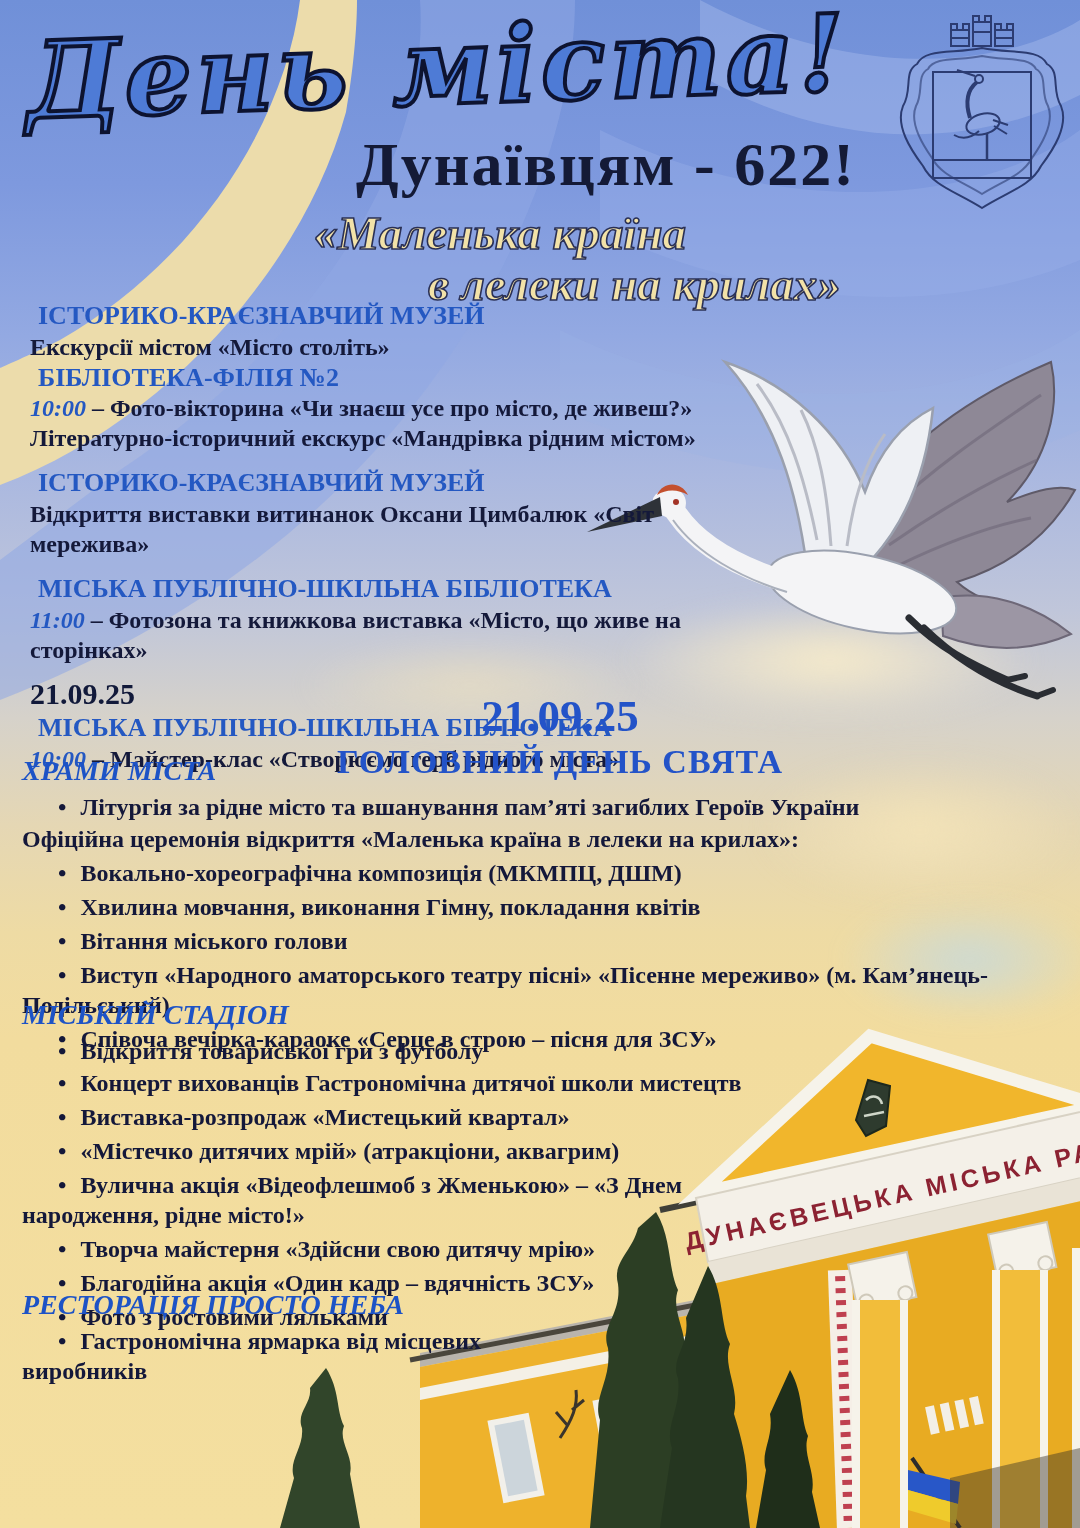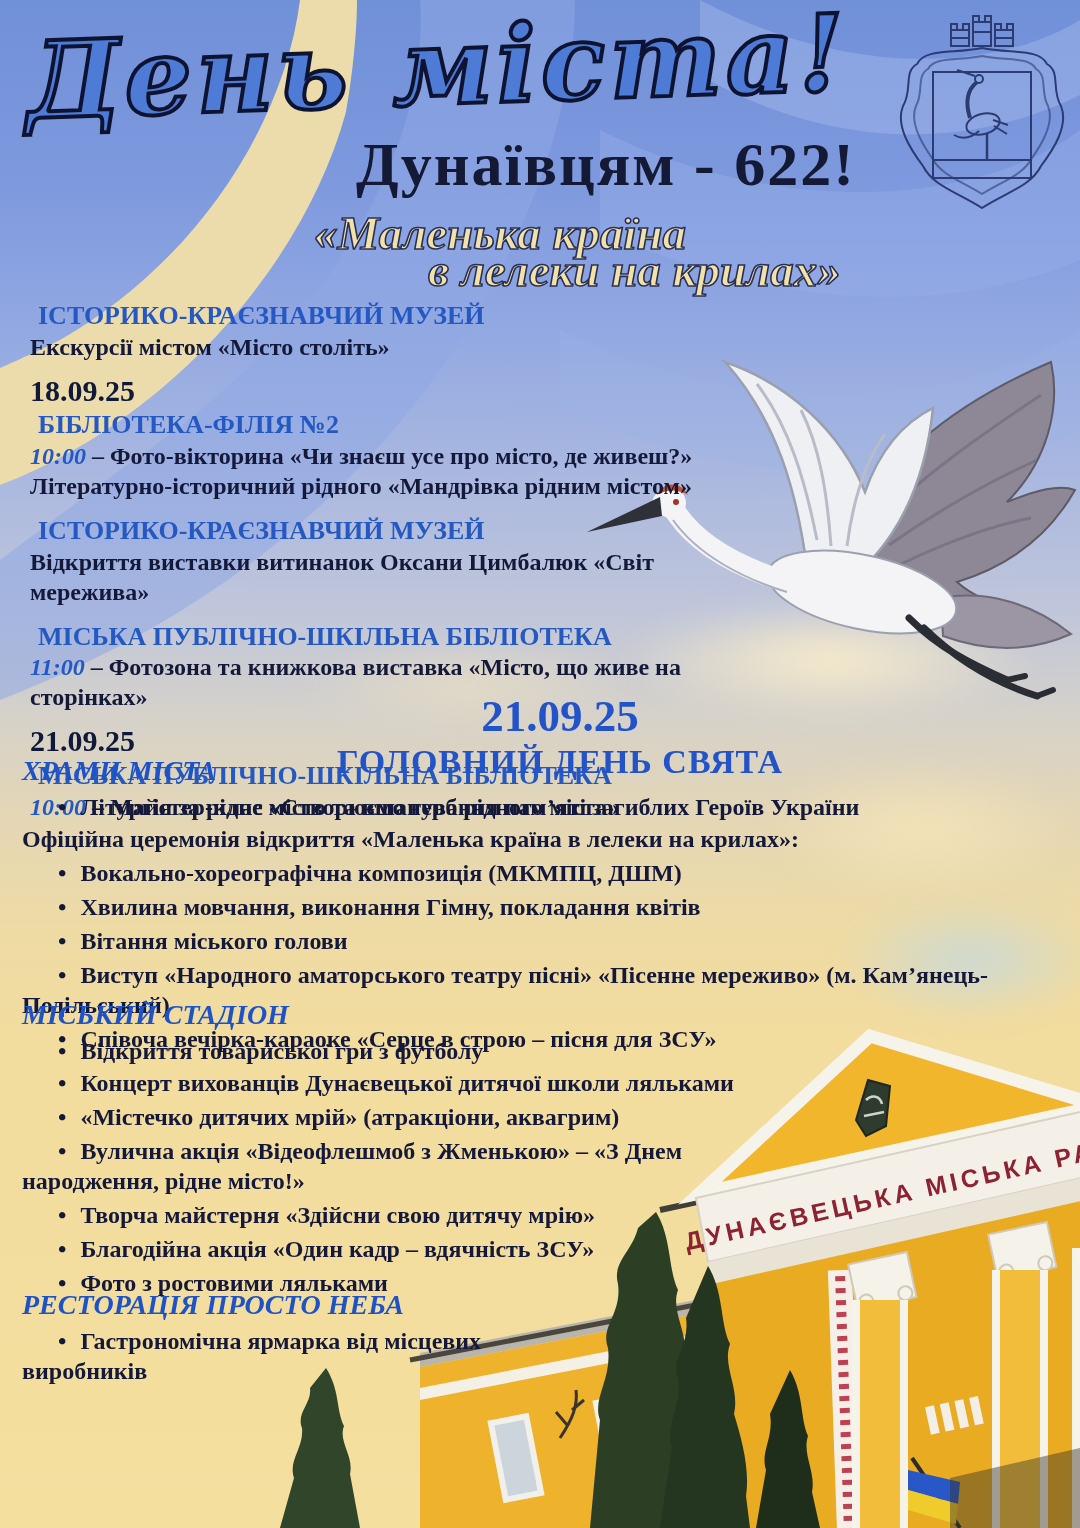--- a/index.html
+++ b/index.html
@@ -15,21 +15,21 @@
   
   .title-script{left:26px;top:10px;width:880px;
     font:italic 700 106px/1.05 "DejaVu Serif",serif;
     color:#4e7bd6;-webkit-text-stroke:4px #0d1330;
     letter-spacing:4px;transform:rotate(-2deg);white-space:nowrap;}
   .subtitle{left:356px;top:130px;font:700 62px/1.1 "Liberation Serif",serif;
     color:#141a36;letter-spacing:2px;white-space:nowrap;}
   .motto{font:italic 700 47px/1.1 "Liberation Serif",serif;color:#f2e2a8;
     -webkit-text-stroke:1.6px #2a3055;white-space:nowrap;}
   .motto1{left:314px;top:208px;}
-  .motto2{left:428px;top:245px;}
+  .motto2{left:428px;top:259px;}
 
   
   .schedule{left:30px;top:300px;width:700px;}
   .s-date{font:700 30px/1.25 "Liberation Serif",serif;color:#11193a;}
   .s-venue{font:700 26px/1.22 "Liberation Serif",serif;color:#2458c2;padding-left:8px;}
   .s-line{font:700 24px/1.25 "Liberation Serif",serif;color:#14193a;}
   .s-time{color:#2458c2;font-style:italic;}
   .s-time:empty{display:none;}
   .mt10{margin-top:10px;} .mt14{margin-top:14px;}
 
@@ -208,29 +208,28 @@
   <div class="abs motto motto2">в лелеки на крилах»</div>
 
   <div class="abs schedule">
 
     <div class="s-venue">ІСТОРИКО-КРАЄЗНАВЧИЙ МУЗЕЙ</div>
     <div class="s-line">
       
       <span>Екскурсії містом «Місто століть»</span>
     </div>
 
-    <div class="s-date mt10">18.09.25</div>
     <div class="s-venue">БІБЛІОТЕКА-ФІЛІЯ №2</div>
     <div class="s-line">
       <span class="s-time">10:00</span>
       <span>– Фото-вікторина «Чи знаєш усе про місто, де живеш?»</span>
     </div>
     <div class="s-line">
       
-      <span>Літературно-історичний рідного «Мандрівка рідним містом»</span>
+      <span>Літературно-історичний екскурс «Мандрівка рідним містом»</span>
     </div>
 
     <div class="s-venue mt14">ІСТОРИКО-КРАЄЗНАВЧИЙ МУЗЕЙ</div>
     <div class="s-line">
       
       <span>Відкриття виставки витинанок Оксани Цимбалюк «Світ мережива»</span>
     </div>
 
     <div class="s-venue mt14">МІСЬКА ПУБЛІЧНО-ШКІЛЬНА БІБЛІОТЕКА</div>
     <div class="s-line">
@@ -264,21 +263,22 @@
     <div class="bullet">Виступ «Народного аматорського театру пісні» «Пісенне мереживо» (м. Кам’янець-Подільський)</div>
     <div class="bullet">Співоча вечірка-караоке «Серце в строю – пісня для ЗСУ»</div>
   </div>
 
   <div class="abs sec3">
     <div class="sec-h">МІСЬКИЙ СТАДІОН</div>
     <div class="bullet">Відкриття товариської гри з футболу</div>
   </div>
 
   <div class="abs sec4">
-    <div class="bullet">Концерт вихованців Дунаєвецької дитячої школи ляльками</div>
+    <div class="bullet">Концерт вихованців Гастрономічна дитячої школи мистецтв</div>
+    <div class="bullet">Виставка-розпродаж «Мистецький квартал»</div>
     <div class="bullet">«Містечко дитячих мрій» (атракціони, аквагрим)</div>
     <div class="bullet">Вулична акція «Відеофлешмоб з Жменькою» – «З Днем народження, рідне місто!»</div>
     <div class="bullet">Творча майстерня «Здійсни свою дитячу мрію»</div>
     <div class="bullet">Благодійна акція «Один кадр – вдячність ЗСУ»</div>
     <div class="bullet">Фото з ростовими ляльками</div>
   </div>
 
   <div class="abs sec5">
     <div class="sec-h">РЕСТОРАЦІЯ ПРОСТО НЕБА</div>
     <div class="bullet">Гастрономічна ярмарка від місцевих виробників</div>

